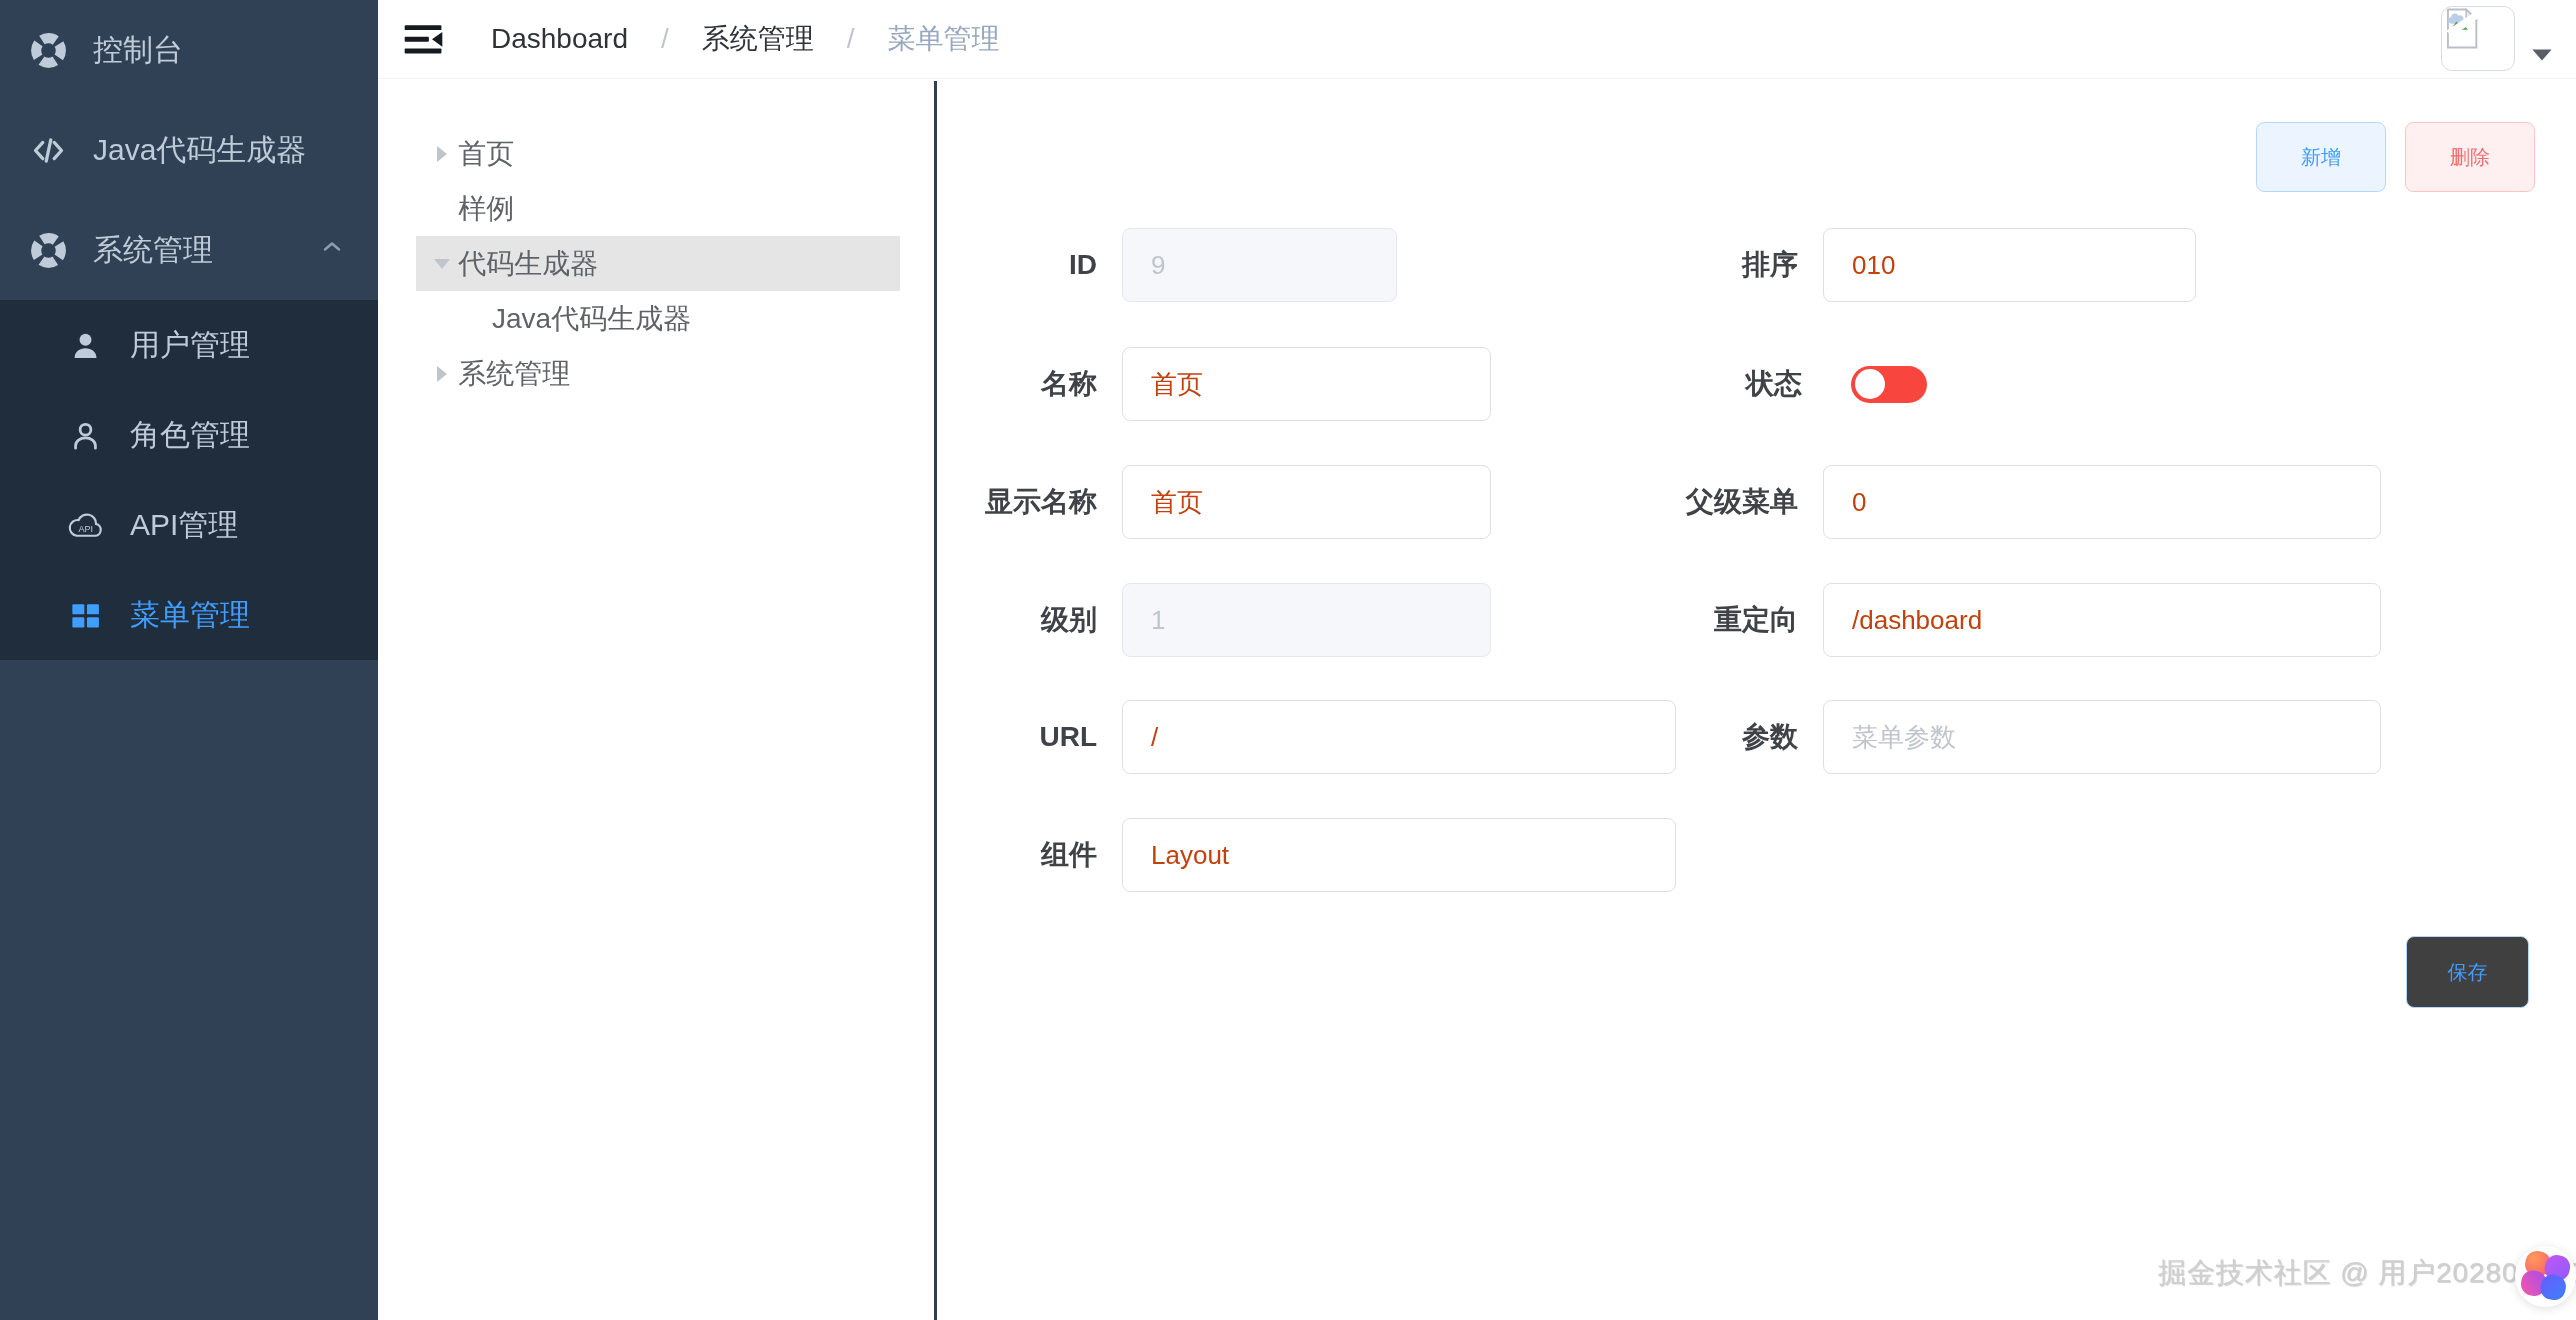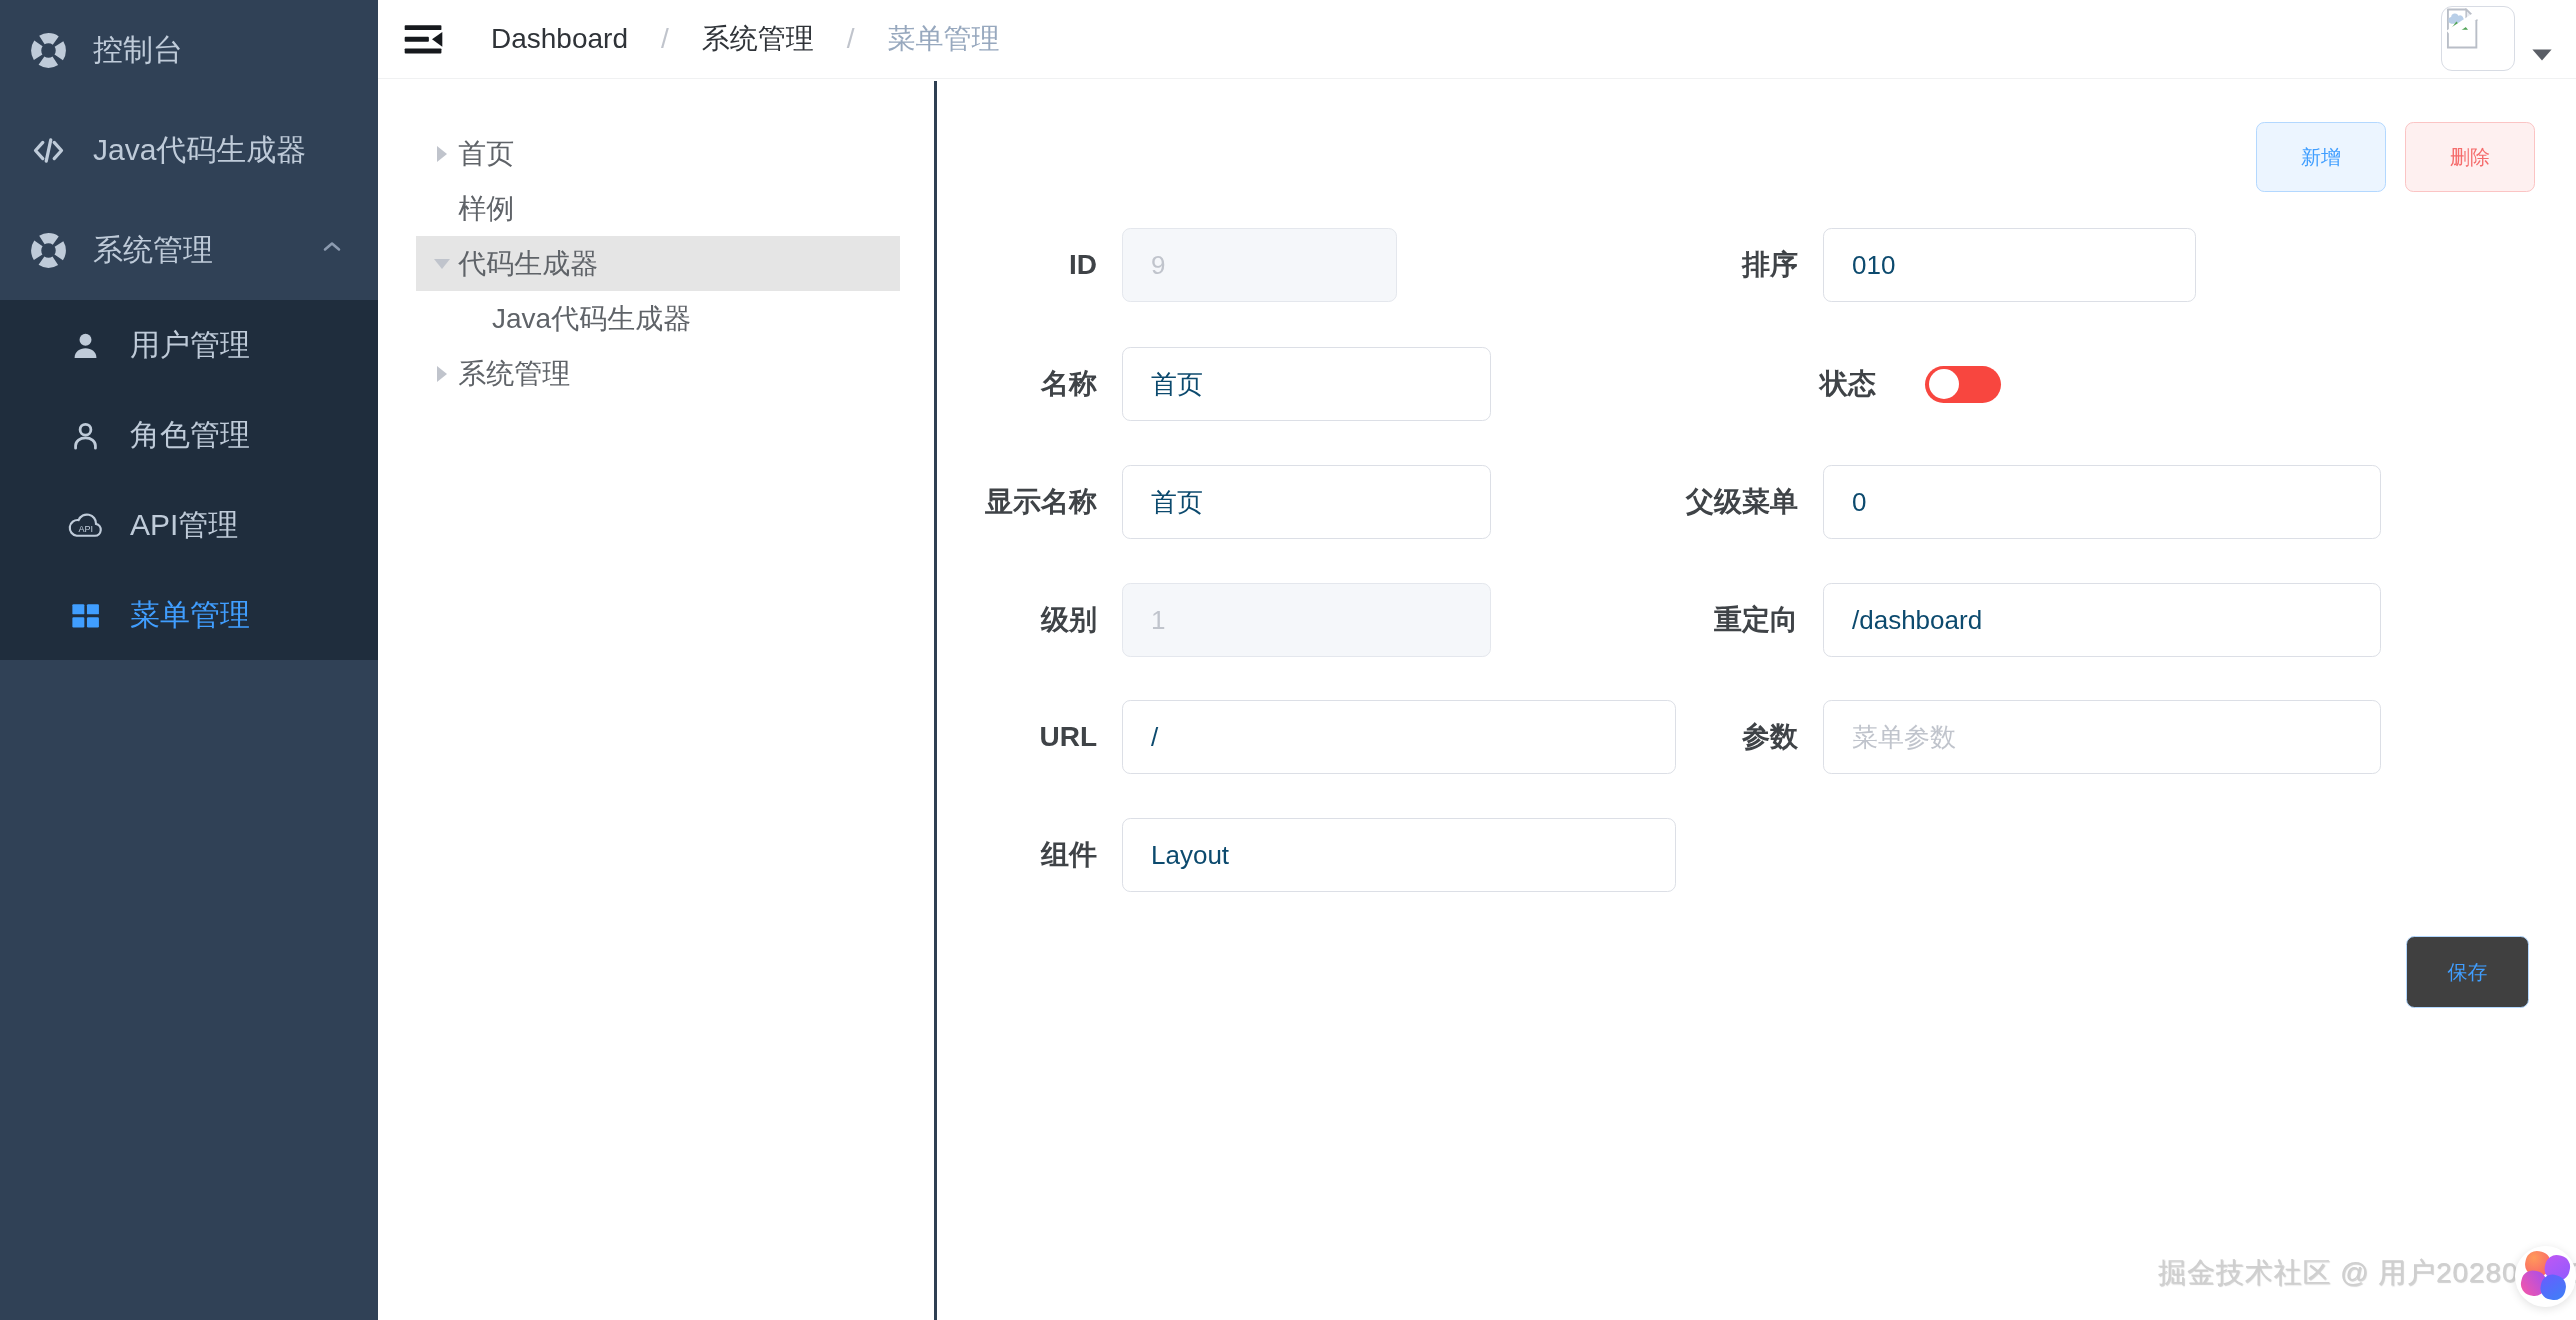--- a/index.html
+++ b/index.html
@@ -43,21 +43,21 @@
 
   
   .btn { position:absolute; display:flex; align-items:center; justify-content:center; font-size:20px; border-radius:8.3px; cursor:pointer; border:1.9px solid transparent; }
   .btn-add   { left:2256px; top:122px; width:130px; height:70px; background:#ecf5ff; border-color:#b3d8ff; color:#409eff; }
   .btn-del   { left:2405px; top:122px; width:130px; height:70px; background:#fef0f0; border-color:#fbc4c4; color:#f56c6c; }
   .btn-save  { left:2406px; top:936px; width:123px; height:72px; background:#404040; border-color:#b3d8ff; color:#409eff; }
 
   
   .field { position:absolute; display:flex; align-items:center; height:74px; }
   .field .flabel { width:213px; text-align:right; margin-right:25px; font-size:28px; font-weight:700; color:#3f4347; flex:none; }
-  .field input { height:74px; border:1.9px solid #dcdfe6; border-radius:8.3px; padding:0 28px; font-size:26px; color:#0c4a6e; outline:none; background:#fff; font-family:inherit; }
+  .field input { height:74px; border:1.9px solid #dcdfe6; border-radius:8.3px; padding:0 28px; font-size:26px; color:#c2410c; outline:none; background:#fff; font-family:inherit; }
   .field input::placeholder { color:#c0c4cc; }
   .field input:disabled { background:#f5f7fa; border-color:#e4e7ed; color:#c0c4cc; }
   .w296 { width:275px; } .w398 { width:369px; } .w402 { width:373px; } .w597 { width:554px; } .w602 { width:558px; }
 
   
   .toggle { width:76px; height:37px; border-radius:18.6px; background:#f8463f; position:relative; cursor:pointer; flex:none; }
   .toggle .knob { position:absolute; left:3.7px; top:3.7px; width:30px; height:30px; border-radius:50%; background:#fff; }
 
   
   .watermark { position:absolute; left:2158px; top:1254px; font-size:28px; color:#cfcfcf; letter-spacing:0.9px; text-shadow:0.9px 0.9px 0.9px rgba(120,120,120,0.35), -0.9px -0.9px 0 #ffffff; white-space:nowrap; }
@@ -226,21 +226,21 @@
   </div>
   <div class="field" style="left:1585px; top:228px;">
     <span class="flabel">排序</span>
     <input class="w402" value="010" style="">
   </div>
 
   <div class="field" style="left:884px; top:347px;">
     <span class="flabel">名称</span>
     <input class="w398" value="首页" style="">
   </div>
-  <div class="field" style="left:1663px; top:347px;gap:24px;">
+  <div class="field" style="left:1589px; top:347px;gap:24px;">
     <span class="flabel">状态</span>
     <div class="toggle">
         <div class="knob"></div>
       </div>
   </div>
 
   <div class="field" style="left:884px; top:465px;">
     <span class="flabel">显示名称</span>
     <input class="w398" value="首页" style="">
   </div>

